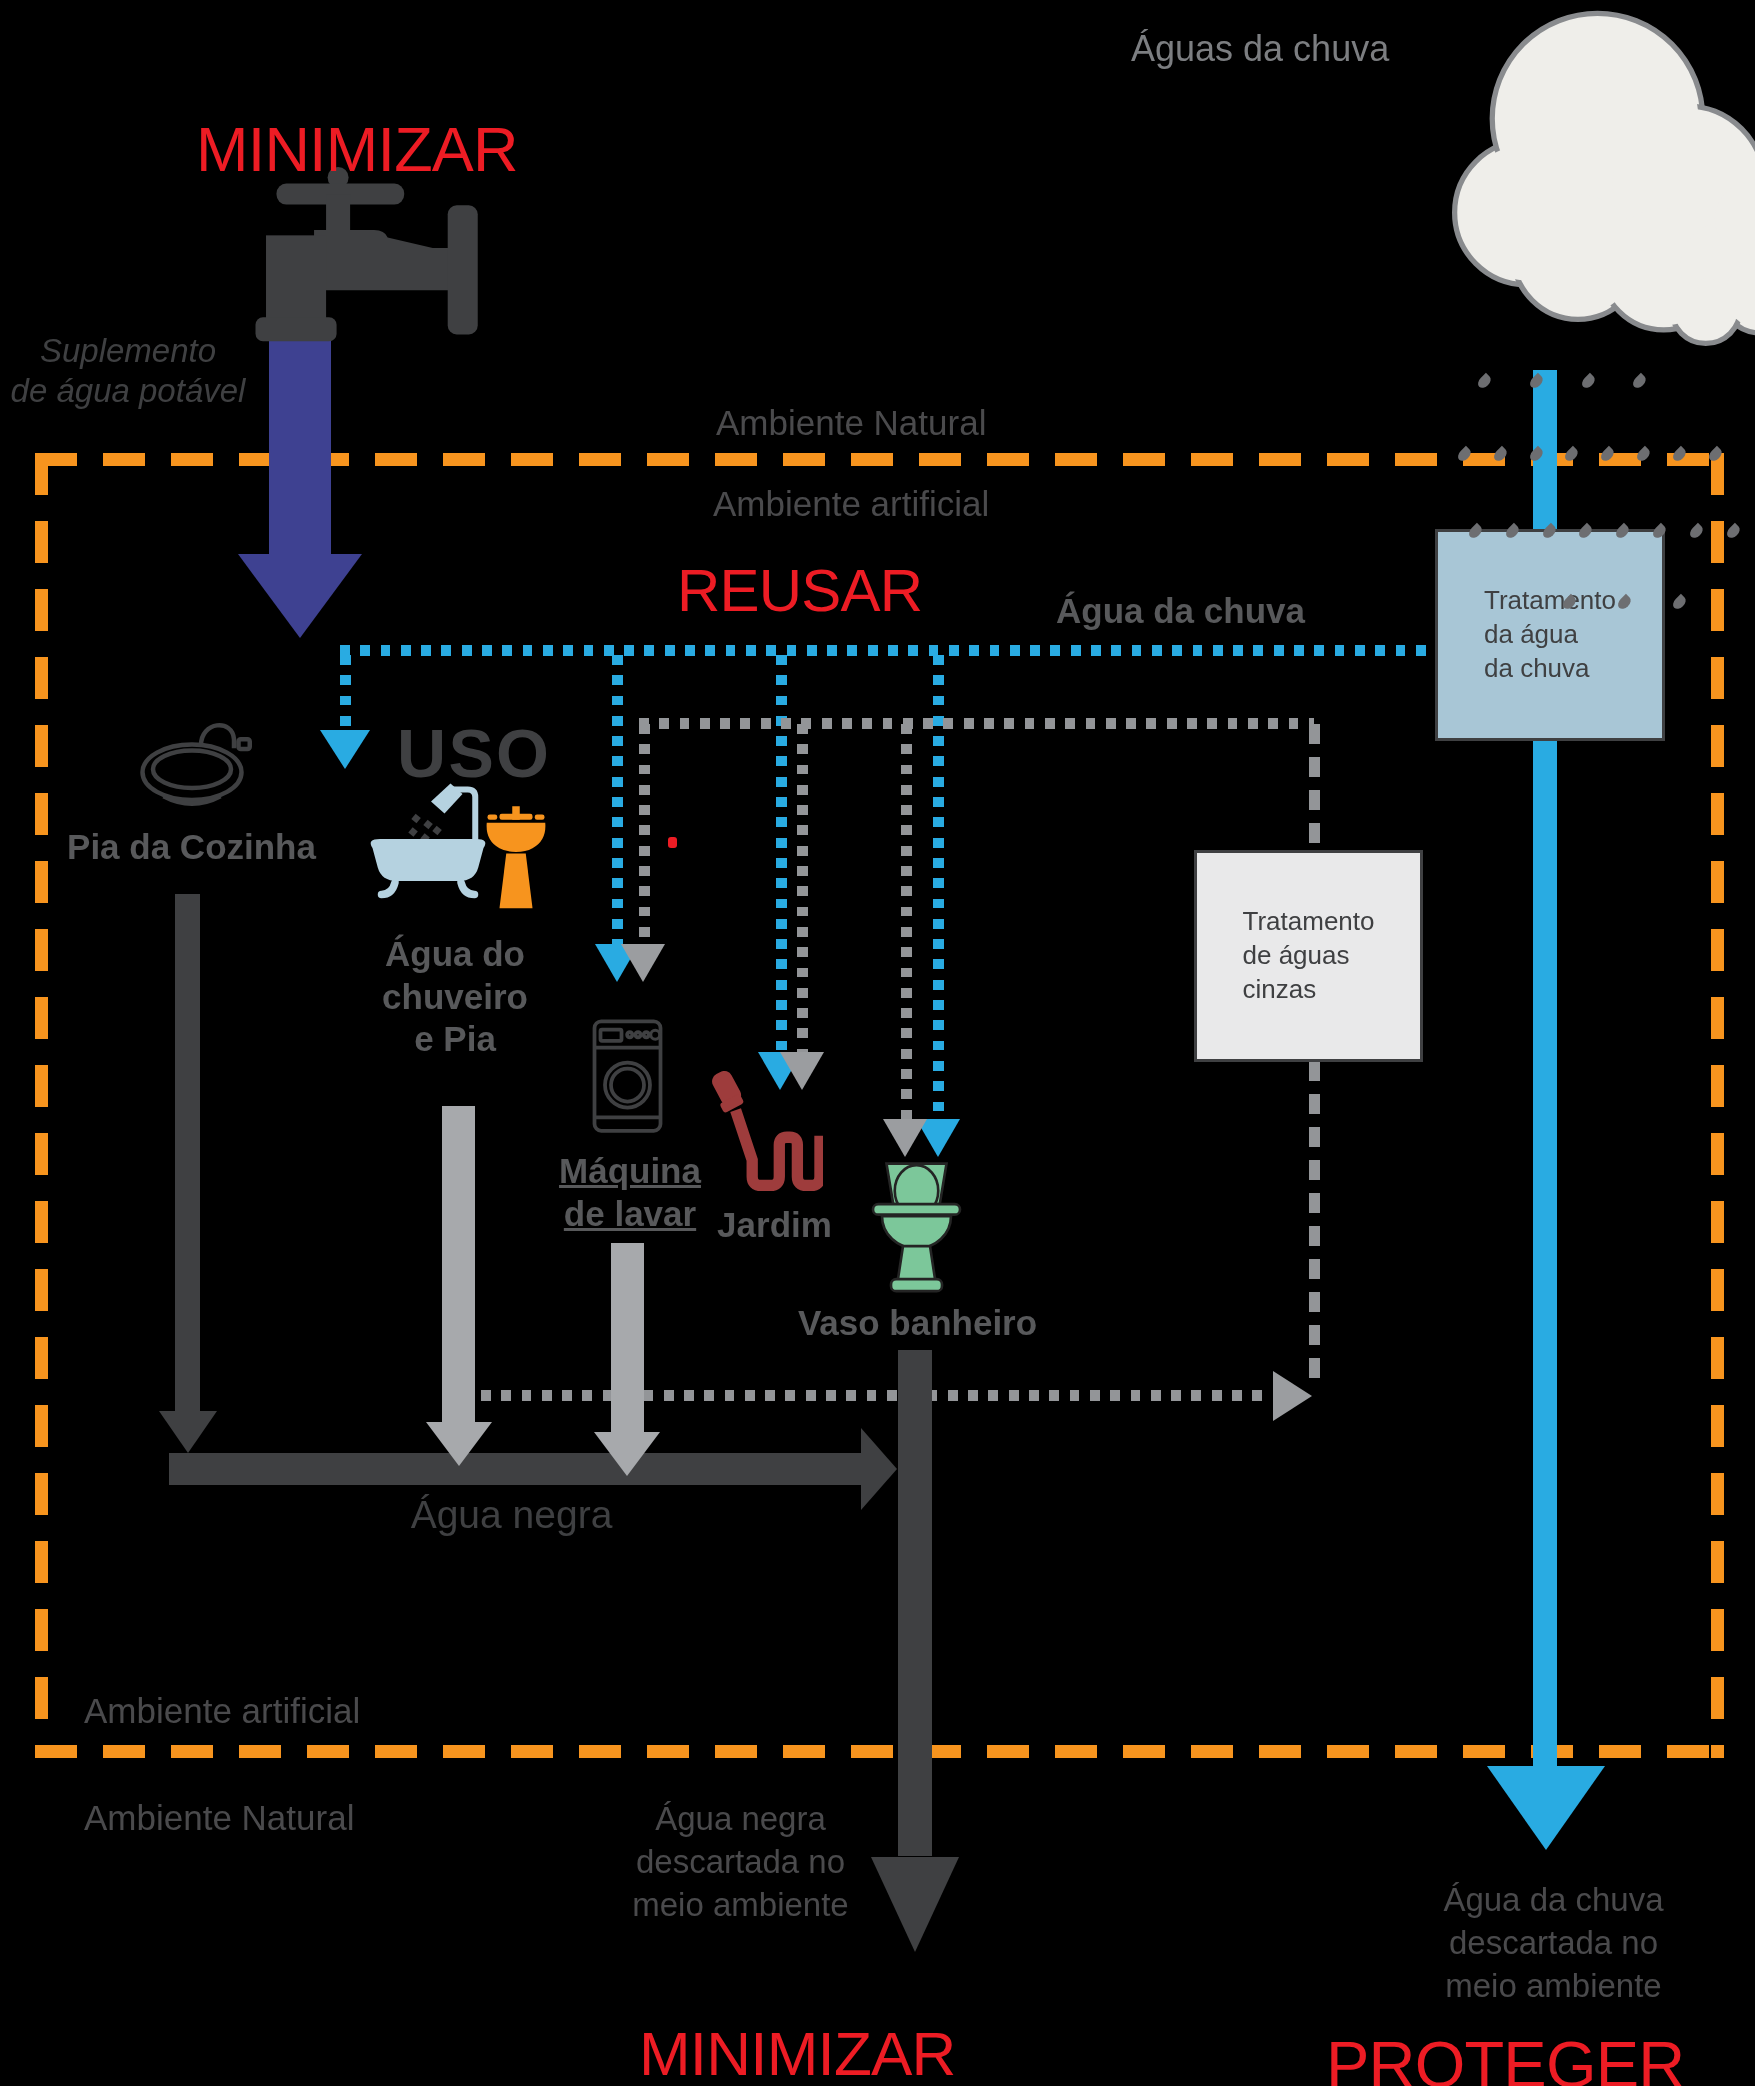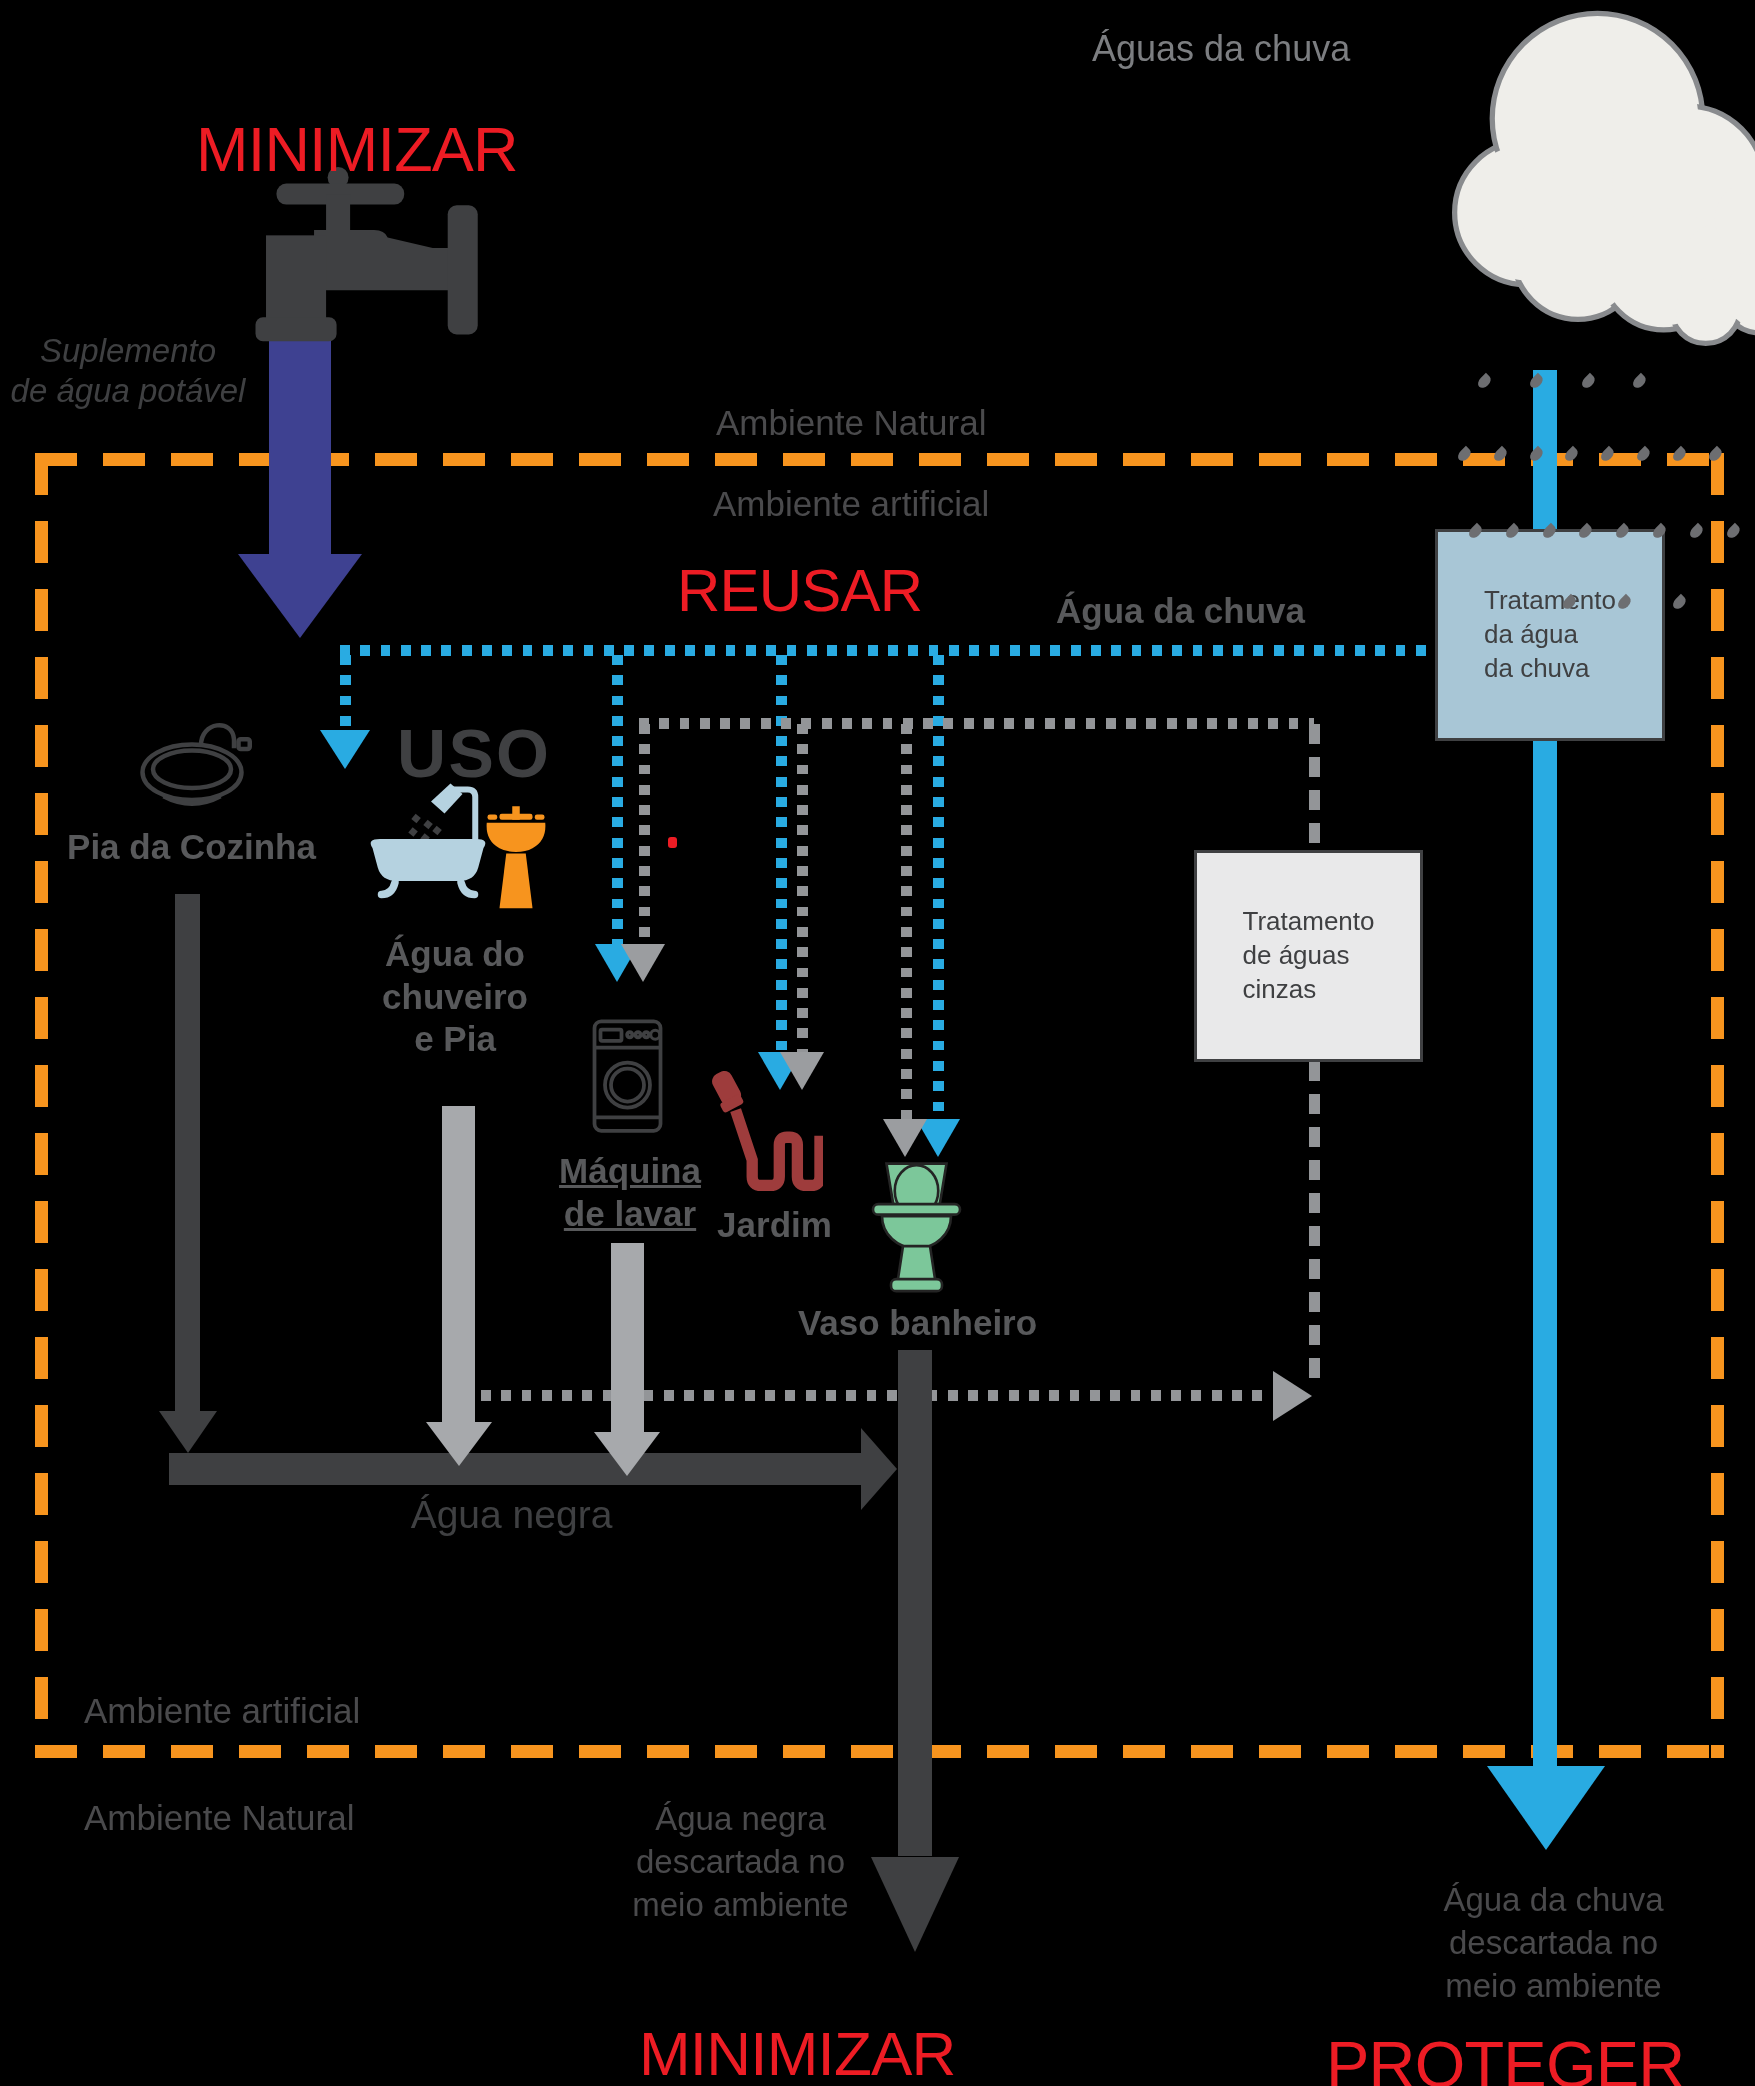--- a/index.html
+++ b/index.html
@@ -4,21 +4,21 @@
 <style>
   html,body{margin:0;padding:0;background:#000;}
   #canvas{position:relative;width:1755px;height:2087px;background:#000;overflow:hidden;
           font-family:"Liberation Sans",sans-serif;}
   .abs{position:absolute;}
   
   .t{position:absolute;color:#58595b;font-family:"Liberation Sans",sans-serif;line-height:1.22;}
   .bold{font-weight:bold;}
   .red{color:#ed1c24;}
   .dark{color:#3f4042;}
-  .midgray{color:#7c7e81;}
+  .midgray{color:#7c7e81;margin-left:39px;}
   .env{color:#4a4a4c;}
   .center{text-align:center;}
   
   .border-h{position:absolute;height:12.8px;background:repeating-linear-gradient(90deg,#f7941e 0 42px,transparent 42px 68px);}
   .border-v{position:absolute;width:12.8px;background:repeating-linear-gradient(180deg,#f7941e 0 42px,transparent 42px 68px);}
   .dot-h{position:absolute;height:10.5px;background:repeating-linear-gradient(90deg,var(--c) 0 9.8px,transparent 9.8px 20.3px);}
   .dot-v{position:absolute;width:10.5px;background:repeating-linear-gradient(180deg,var(--c) 0 9.8px,transparent 9.8px 20.3px);}
   .dash-v{position:absolute;width:10.5px;background:repeating-linear-gradient(180deg,var(--c) 0 19.6px,transparent 19.6px 33px);}
   .c-blue{--c:#29abe2;}
   .c-gray{--c:#939598;}

